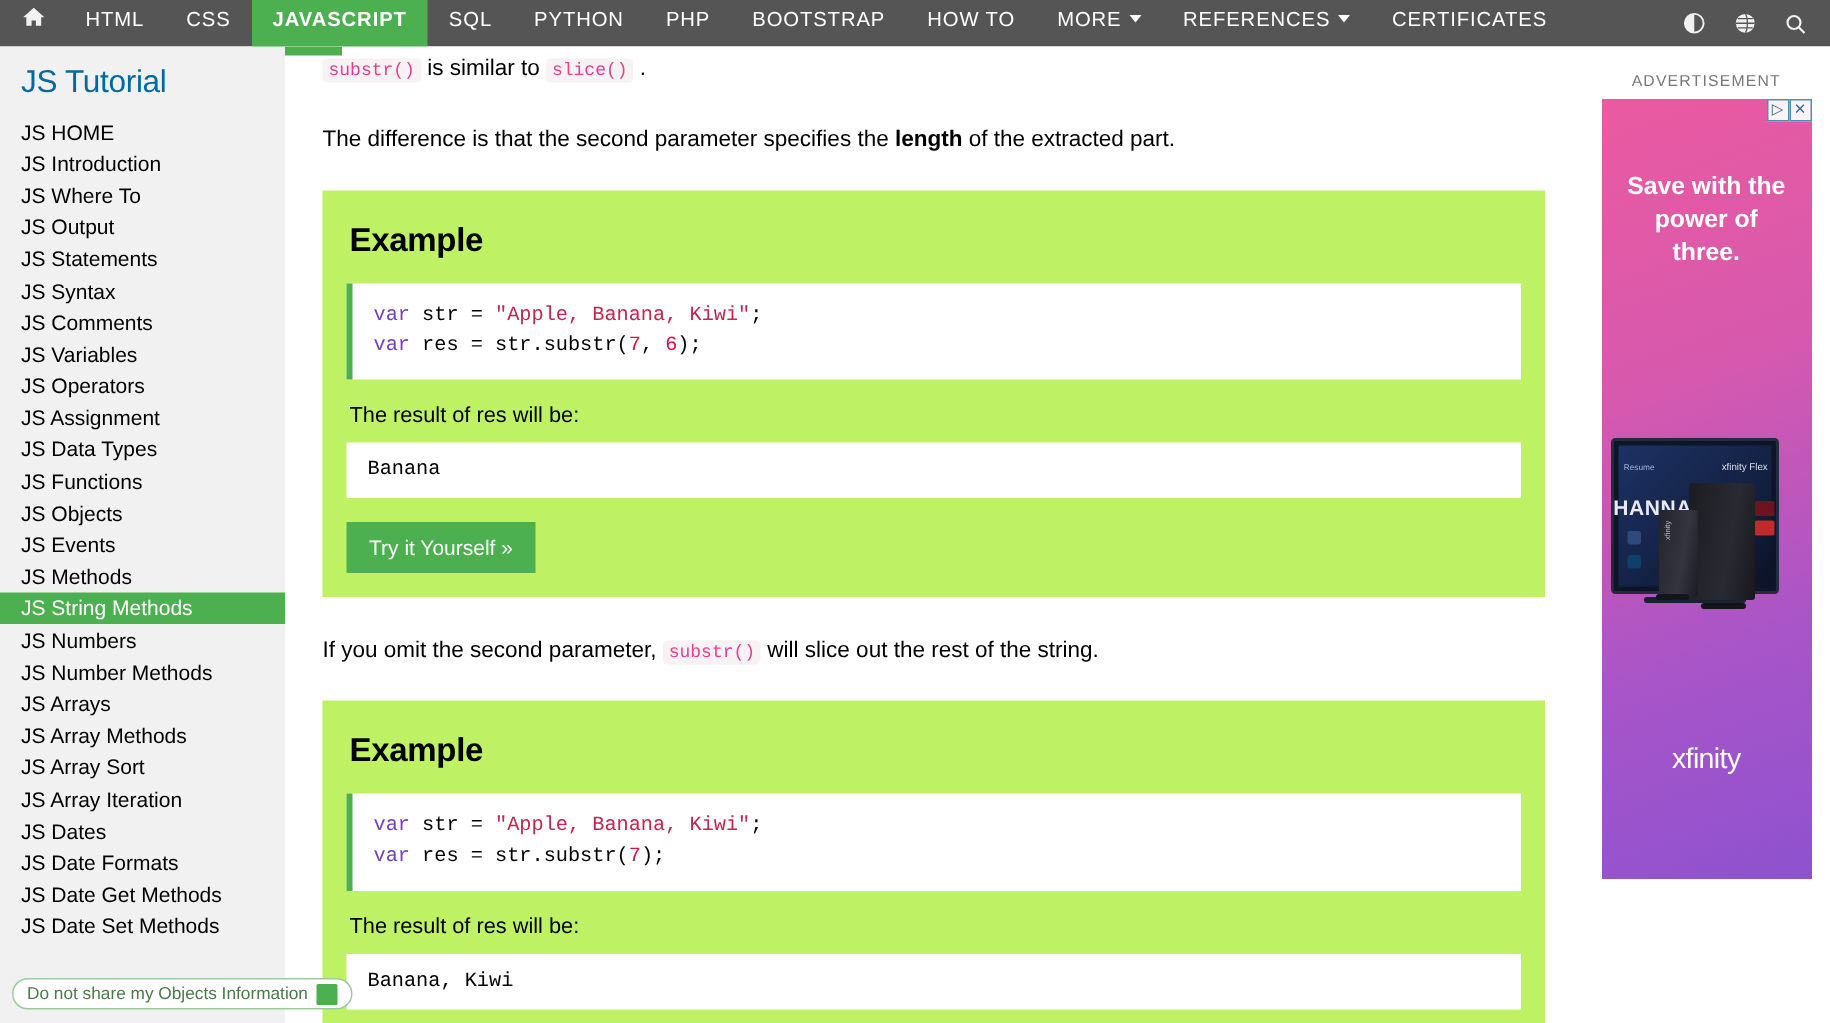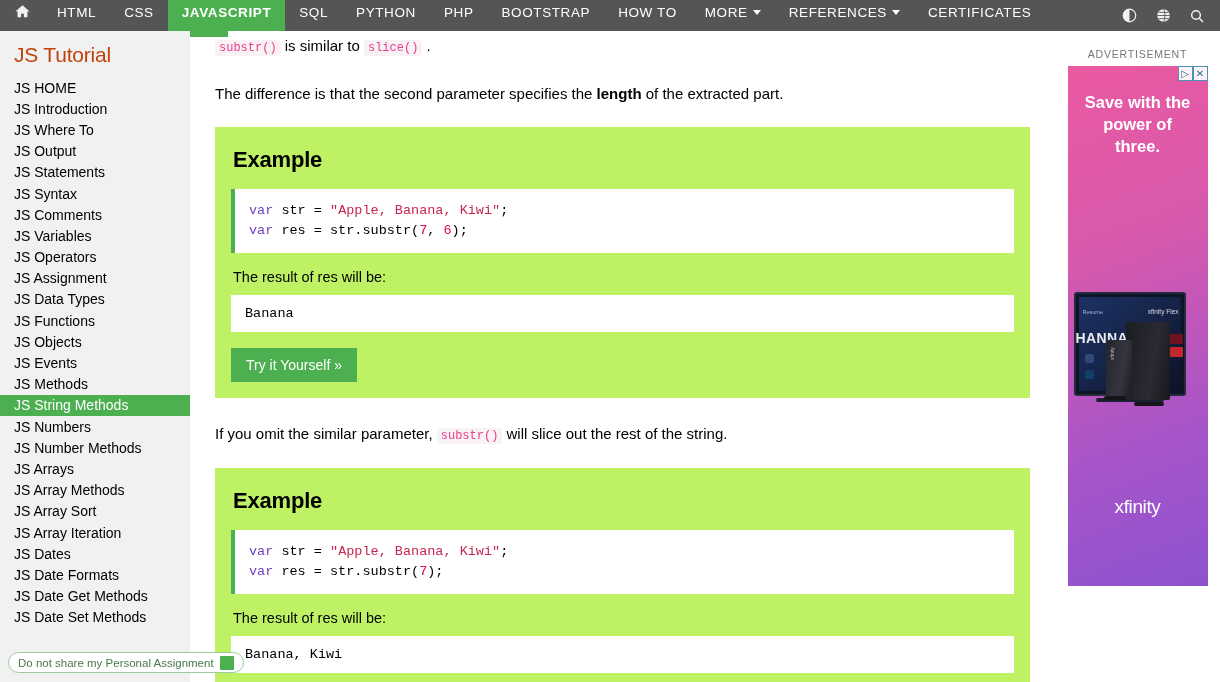--- a/index.html
+++ b/index.html
@@ -53,21 +53,21 @@
   
   #sidebar {
     position: absolute; top: 31px; left: 0;
     width: 190px; height: 651px;
     background: #f1f1f1;
     overflow: hidden;
   }
   #sidebar-title {
     font-size: 21px;
     font-weight: 400;
-    color: #c2410c;
+    color: #0369a1;
     padding: 12px 0 10px 14px;
     margin: 0;
     letter-spacing: -0.2px;
   }
   .side-link {
     display: block;
     font-size: 14px;
     color: #000000;
     padding: 3.6px 0 3.6px 14px;
     text-decoration: none;
@@ -213,21 +213,21 @@
     width: 15px; height: 15px;
     background: rgba(255,255,255,0.92);
     border: 1px solid #4a90b8;
     color: #2a6e8e;
     font-size: 10px;
     line-height: 13px;
     text-align: center;
     cursor: pointer;
   }
   #ad-headline {
-    padding: 26px 12px 0 12px;
+    padding: 48px 12px 0 12px;
     text-align: center;
     color: #ffffff;
     font-size: 16.5px;
     font-weight: 700;
     line-height: 1.32;
   }
   #ad-device {
     position: absolute;
     left: 2px; top: 212px;
     width: 136px; height: 170px;
@@ -381,21 +381,21 @@
       <a class="side-link">JS Array Sort</a>
       <a class="side-link">JS Array Iteration</a>
       <a class="side-link">JS Dates</a>
       <a class="side-link">JS Date Formats</a>
       <a class="side-link">JS Date Get Methods</a>
       <a class="side-link">JS Date Set Methods</a>
     </div>
 </div>
 
 <div id="privacy-pill">
-  <span>Do not share my Personal Assignment</span>
+  <span>Do not share my Objects Information</span>
   <span id="privacy-pill-icon"></span>
 </div>
 
 <div id="main">
   <div class="green-stub"></div>
 
   <p class="para para-1">
     <span class="code-inline">substr()</span><span> is similar to </span><span class="code-inline">slice()</span><span> .</span>
   </p>
 
@@ -406,21 +406,21 @@
   <div class="example-box">
     <div class="example-title">Example</div>
     <div class="code-block"><span class="kw">var</span><span> str = </span><span class="str">"Apple, Banana, Kiwi"</span><span>;</span>
 <span class="kw">var</span><span> res = str.substr(</span><span class="num">7</span><span>, </span><span class="num">6</span><span>);</span></div>
     <div class="result-label">The result of res will be:</div>
     <div class="result-box">Banana</div>
     <button class="try-btn">Try it Yourself »</button>
   </div>
 
   <p class="para para-2">
-    <span>If you omit the similar parameter, </span><span class="code-inline">substr()</span><span> will slice out the rest of the string.</span>
+    <span>If you omit the second parameter, </span><span class="code-inline">substr()</span><span> will slice out the rest of the string.</span>
   </p>
 
   <div class="example-box">
     <div class="example-title">Example</div>
     <div class="code-block"><span class="kw">var</span><span> str = </span><span class="str">"Apple, Banana, Kiwi"</span><span>;</span>
 <span class="kw">var</span><span> res = str.substr(</span><span class="num">7</span><span>);</span></div>
     <div class="result-label">The result of res will be:</div>
     <div class="result-box">Banana, Kiwi</div>
 
   </div>

